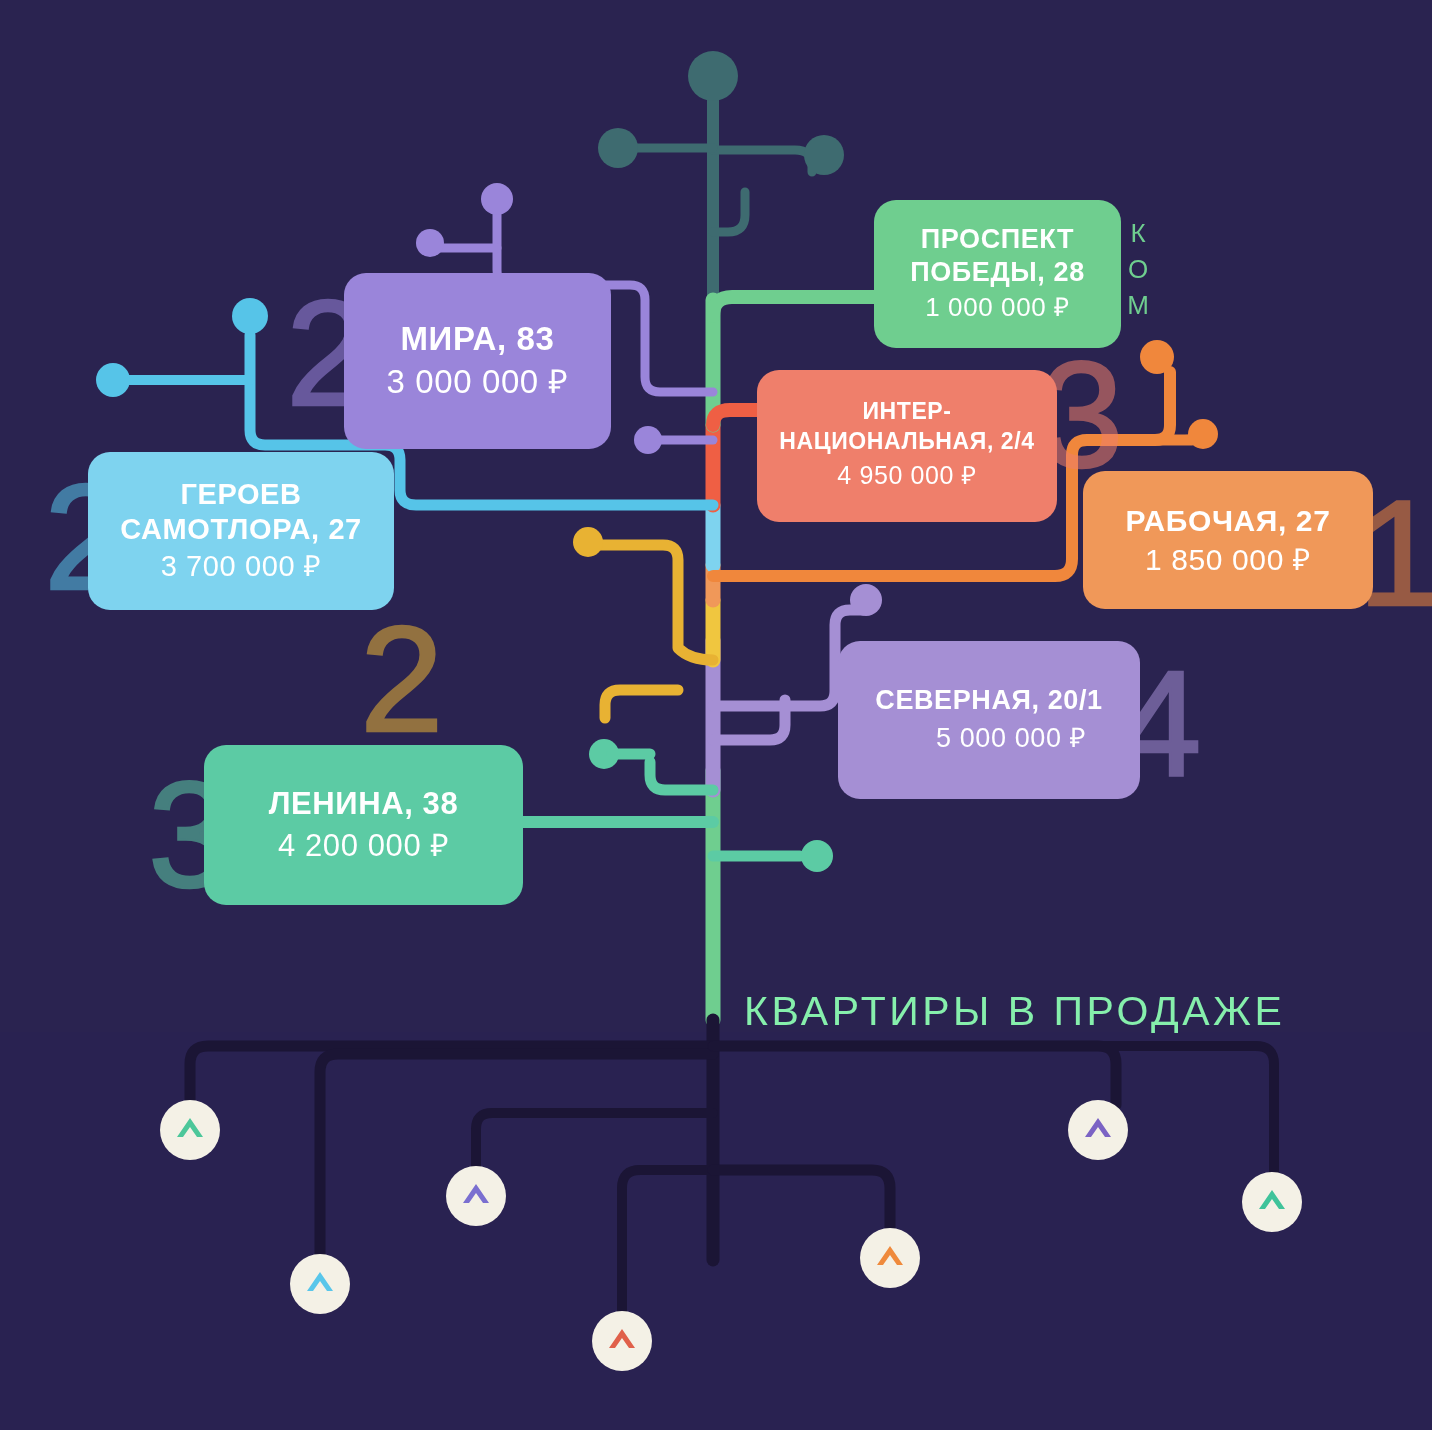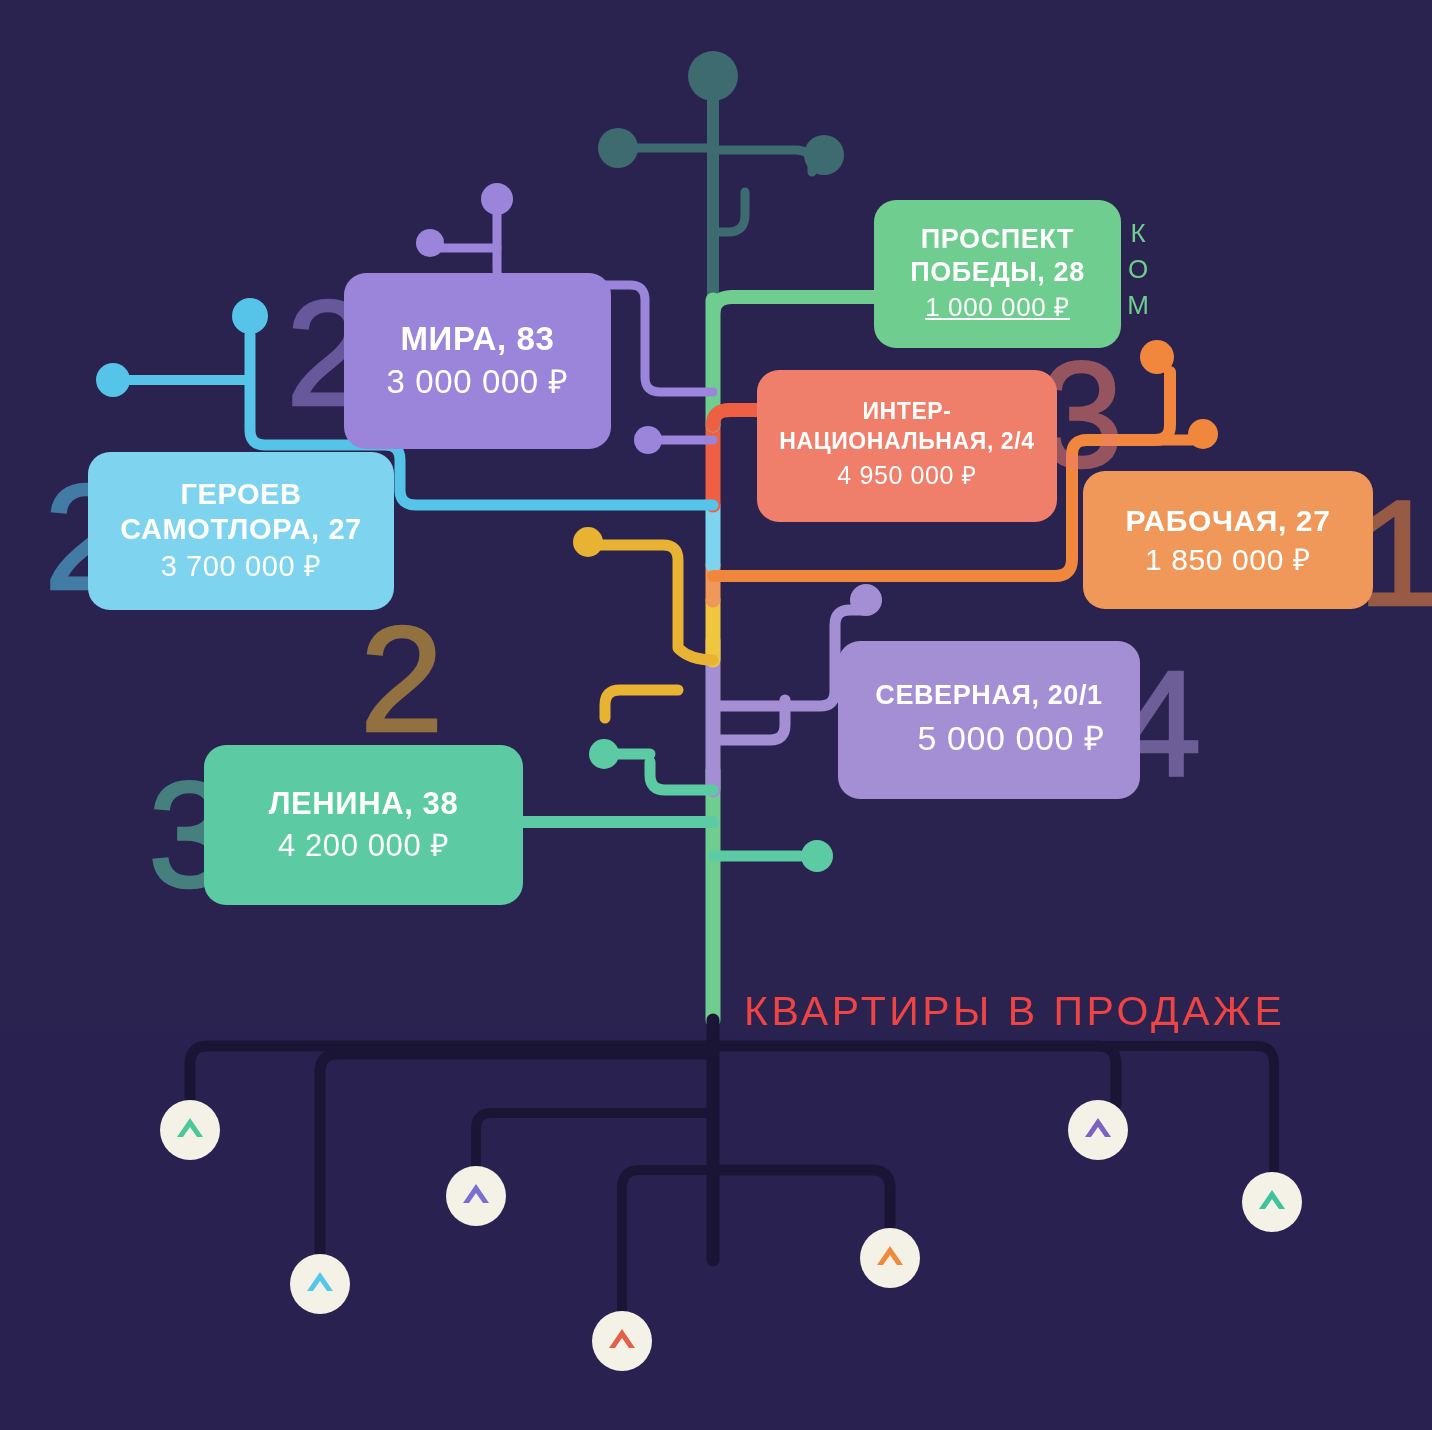--- a/index.html
+++ b/index.html
@@ -10,21 +10,21 @@
          -webkit-text-stroke:2.5px currentColor;color:transparent;opacity:.55;
          user-select:none;pointer-events:none;}
   .ghost span{-webkit-text-stroke:2.5px currentColor;}
   .card{position:absolute;border-radius:22px;display:flex;flex-direction:column;
         align-items:center;justify-content:center;text-align:center;
         box-sizing:border-box;padding:10px 14px;}
   .card .addr{color:#ffffff;font-weight:700;letter-spacing:.6px;}
   .card .price{color:#ffffff;font-weight:400;letter-spacing:.6px;}
   .vlabel{position:absolute;writing-mode:vertical-rl;text-orientation:upright;
           letter-spacing:6px;font-size:26px;font-weight:300;}
-  .title{position:absolute;color:#ef4444;font-size:41px;letter-spacing:3.5px;font-weight:300;}
+  .title{position:absolute;color:#86efac;font-size:41px;letter-spacing:3.5px;font-weight:300;}
   .rooticon{position:absolute;width:60px;height:60px;border-radius:50%;background:#f4f1e6;
             display:flex;align-items:center;justify-content:center;}
   .rooticon svg{display:block;}
 </style>
 </head>
 <body>
 
 <div id="stage">
 
   <svg id="wires" viewBox="0 0 1432 1430" xmlns="http://www.w3.org/2000/svg">
@@ -134,21 +134,21 @@
 
   <div class="ghost" style="left:1118px;top:648px;color:#a58fd4;"><span>4</span></div>
 
   <div class="ghost" style="left:148px;top:760px;color:#5ccba4;"><span>3</span></div>
 
   <div class="vlabel" style="left:1122px;top:218px;color:#6fce8f;">КОМ</div>
 
   <div class="card" style="left:874px;top:200px;width:247px;height:148px;background:#6fce8f;">
     <div class="addr" style="font-size:27px;line-height:1.25;">ПРОСПЕКТ</div>
     <div class="addr" style="font-size:27px;line-height:1.25;">ПОБЕДЫ, 28</div>
-    <div class="price" style="font-size:26px;line-height:1.35;text-decoration:underline;">1 000 000 ₽</div>
+    <div class="price" style="font-size:26px;line-height:1.35;">1 000 000 ₽</div>
   </div>
 
   <div class="card" style="left:344px;top:273px;width:267px;height:176px;background:#9a85da;">
     <div class="addr" style="font-size:33px;line-height:1.3;">МИРА, 83</div>
     <div class="price" style="font-size:33px;line-height:1.3;">3 000 000 ₽</div>
   </div>
 
   <div class="card" style="left:88px;top:452px;width:306px;height:158px;background:#7ed3ef;">
     <div class="addr" style="font-size:29px;line-height:1.22;">ГЕРОЕВ</div>
     <div class="addr" style="font-size:29px;line-height:1.22;">САМОТЛОРА, 27</div>
@@ -162,21 +162,21 @@
   </div>
 
   <div class="card" style="left:1083px;top:471px;width:290px;height:138px;background:#f09859;">
     <div class="addr" style="font-size:30px;line-height:1.3;">РАБОЧАЯ, 27</div>
     <div class="price" style="font-size:30px;line-height:1.3;">1 850 000 ₽</div>
   </div>
 
 
   <div class="card" style="left:838px;top:641px;width:302px;height:158px;background:#a58fd4;">
     <div class="addr" style="font-size:27px;line-height:1.4;">СЕВЕРНАЯ, 20/1</div>
-    <div class="price" style="font-size:34px;line-height:1.4;margin-left:44px;">5 000 000 ₽</div>
+    <div class="price" style="font-size:27px;line-height:1.4;margin-left:44px;">5 000 000 ₽</div>
   </div>
 
   <div class="card" style="left:204px;top:745px;width:319px;height:160px;background:#5ccba4;">
     <div class="addr" style="font-size:31px;line-height:1.35;">ЛЕНИНА, 38</div>
     <div class="price" style="font-size:31px;line-height:1.35;">4 200 000 ₽</div>
   </div>
 
   <div class="title" style="left:744px;top:988px;">КВАРТИРЫ В ПРОДАЖЕ</div>
 
   <div class="rooticon" style="left:160px;top:1100px;">

